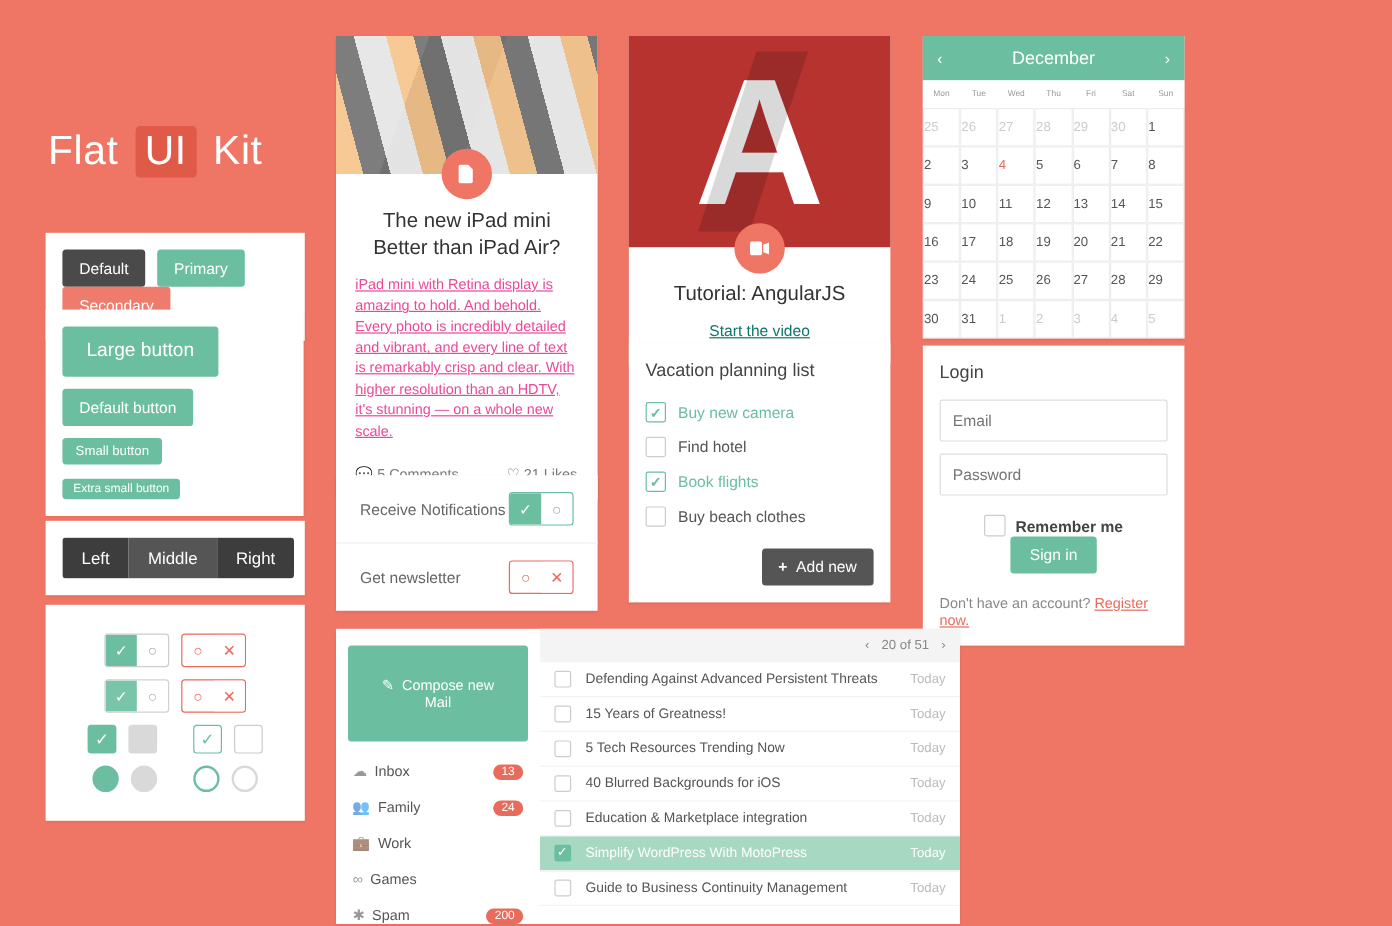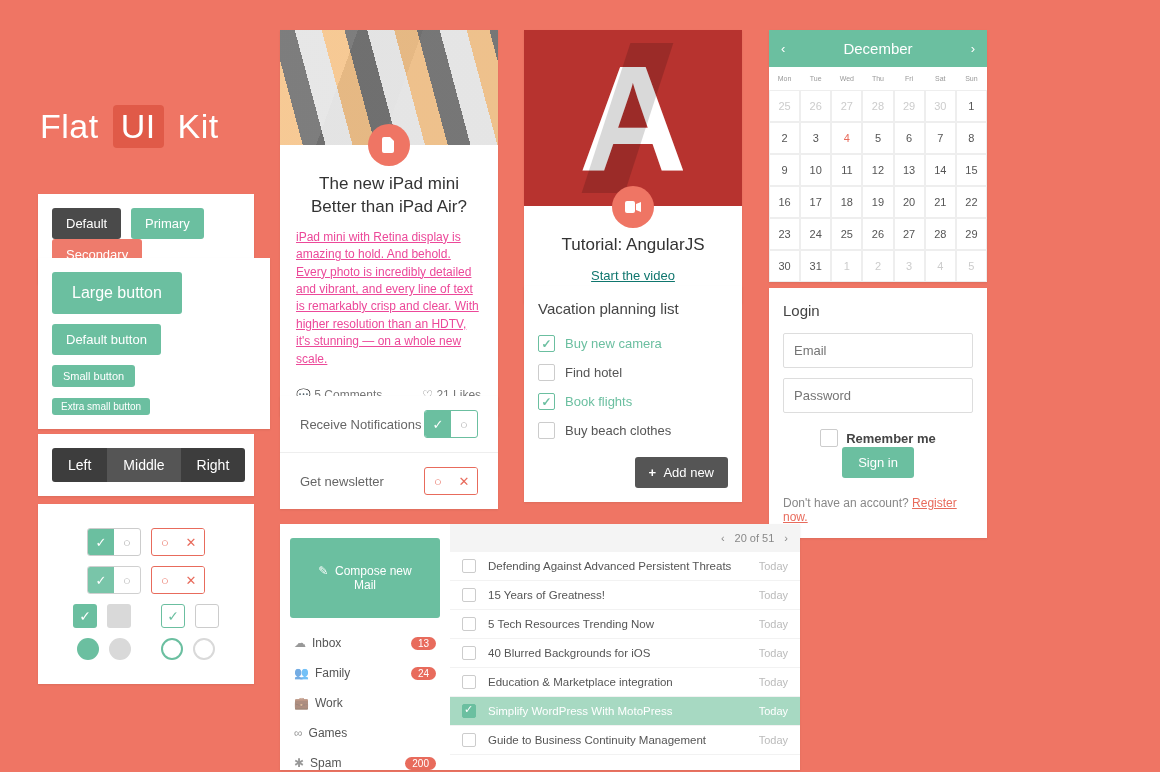--- a/index.html
+++ b/index.html
@@ -85,21 +85,21 @@
 .chk.on::before { content: "✓"; font-weight: bold; }
 .done { color: #6bbfa0; }
 .cl-foot { text-align: right; margin-top: 12px; }
 .btn-dark2 { background: #555; color: #fff; border: none; padding: 8px 14px; border-radius: 3px; font-size: 13px; cursor: pointer; }
 
 
 .cal-head { background: #6bbfa0; color: #fff; display: flex; align-items: center; justify-content: space-between; padding: 10px 12px; font-size: 15px; }
 .cal-head .nav { cursor: pointer; font-size: 13px; }
 .cal-grid { display: grid; grid-template-columns: repeat(7,1fr); font-size: 11px; }
 .cal-grid .dh { text-align: center; padding: 8px 0; color: #999; font-size: 7px; background: #fff; }
-.cal-grid .d  { text-align: center; padding: 9px 0; border: .5px solid #eee; color: #555; cursor: pointer; }
+.cal-grid .d  { padding: 9px 0; border: .5px solid #eee; color: #555; cursor: pointer; }
 .cal-grid .d.mute { color: #ccc; }
 .cal-grid .d.red { color: #e86b5c; }
 
 
 .lg-title { font-size: 15px; color: #444; margin-bottom: 14px; }
 .inp { width: 100%; border: 1px solid #ddd; border-radius: 2px; padding: 9px 10px; font-size: 13px; margin-bottom: 10px; color: #888; }
 .rem-row { display: flex; align-items: center; justify-content: space-between; margin-top: 6px; flex-direction: column; }
 .rem-row label { display: flex; align-items: center; gap: 8px; font-size: 13px; color: #444; font-weight: 600; }
 .rbox { width: 18px; height: 18px; border: 1px solid #ccc; border-radius: 2px; }
 .signin { background: #6bbfa0; color: #fff; border: none; padding: 8px 16px; border-radius: 3px; font-size: 13px; cursor: pointer; }
@@ -137,21 +137,21 @@
     <span class="chip">UI</span>
     <b>Kit</b>
   </div>
 
   <div class="card pad" style="left:38px; top:194px; width:216px;">
     <button class="btn btn-dark">Default</button>
     <button class="btn btn-prim">Primary</button>
     <button class="btn btn-sec">Secondary</button>
   </div>
 
-  <div class="card pad" style="left:38px; top:258px; width:232px;">
+  <div class="card pad" style="left:38px; top:258px; width:215px;">
     <div style="margin-bottom:10px"><button class="btn btn-lg">Large button</button></div>
     <div style="margin-bottom:10px"><button class="btn btn-prim">Default button</button></div>
     <div style="margin-bottom:10px"><button class="btn btn-sm">Small button</button></div>
     <div><button class="btn btn-xs">Extra small button</button></div>
   </div>
 
   <div class="card pad" style="left:38px; top:434px; width:216px;">
     <div class="seg">
       <span>Left</span>
       <span class="mid">Middle</span>

